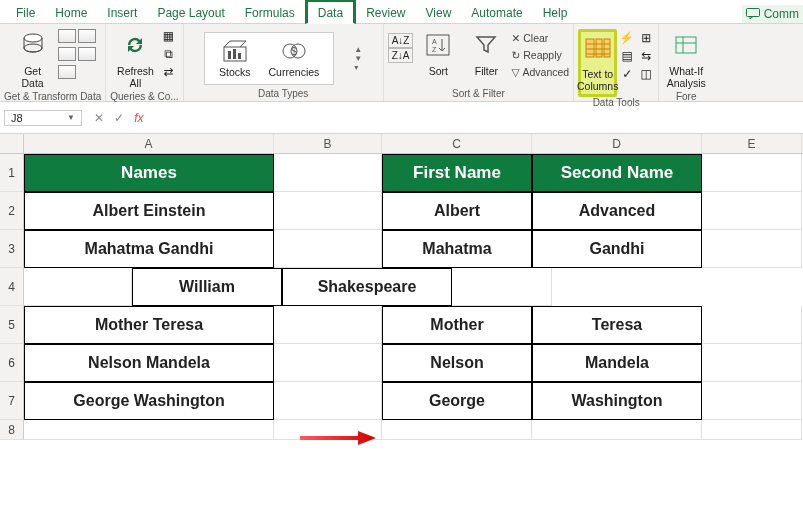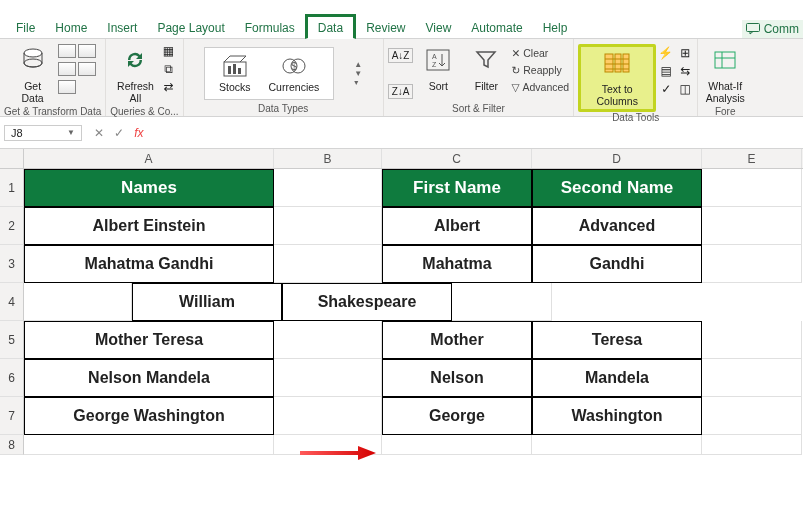--- a/index.html
+++ b/index.html
@@ -1,19 +1,19 @@
 <!DOCTYPE html>
 <html><head>
 <meta charset="utf-8">
 <style>
   * { box-sizing: border-box; margin: 0; padding: 0; font-family: 'Segoe UI', Arial, sans-serif; }
   body { background: #fff; width: 803px; height: 509px; overflow: hidden; position: relative; font-size: 12px; color: #222; }
 
   
-  .tabs { display: flex; align-items: flex-end; height: 39px; border-bottom: 1px solid #d4d4d4; background: #fff; padding-left: 6px; }
+  .tabs { display: flex; align-items: flex-end; height: 24px; border-bottom: 1px solid #d4d4d4; background: #fff; padding-left: 6px; }
   .tab { padding: 4px 10px 3px; font-size: 12px; color: #217346; cursor: pointer; }
   .tab.active { background: #fff; border: 3px solid #1a7a3a; border-bottom: 1px solid #fff; margin-bottom: -1px; font-weight: 400; }
   .comments-btn { margin-left: auto; display: flex; align-items: center; gap: 4px; padding: 2px 4px; background: #eaf5ec; color: #217346; font-size: 12px; }
 
   
   .ribbon { display: flex; height: 78px; background: #f3f2f1; border-bottom: 1px solid #d4d4d4; }
   .group { display: flex; flex-direction: column; align-items: center; border-right: 1px solid #e1dfdd; padding: 2px 4px 0; }
   .group-label { font-size: 10px; color: #555; margin-top: auto; padding-bottom: 2px; white-space: nowrap; }
   .group-body { display: flex; align-items: flex-start; gap: 2px; flex: 1; padding-top: 3px; }
   .vbtn { display: flex; flex-direction: column; align-items: center; justify-content: flex-start; width: 46px; padding: 2px 2px; cursor: pointer; font-size: 10.5px; text-align: center; gap: 6px; }
@@ -161,21 +161,21 @@
         <span style="font-size:8px;color:#666;">▲</span>
         <span style="font-size:8px;color:#666;">▼</span>
         <span style="font-size:8px;color:#666;">▾</span>
       </div>
     </div>
     <div class="group-label">Data Types</div>
   </div>
 
   <div class="group">
     <div class="group-body">
-      <div class="stack" style="gap:21px;padding-top:4px;justify-content:center;">
+      <div class="stack" style="gap:0;padding-top:4px;justify-content:center;">
         <div style="font-size:10px;border:1px solid #bbb;padding:1px 3px;">A↓Z</div>
         <div style="font-size:10px;border:1px solid #bbb;padding:1px 3px;">Z↓A</div>
       </div>
       <div class="vbtn">
         <span class="ico">
           <svg width="26" height="24" viewBox="0 0 26 24">
               <rect x="2" y="2" width="22" height="20" fill="none" stroke="#555"></rect>
               <text x="7" y="11" font-size="7" fill="#555">A</text>
               <text x="7" y="19" font-size="7" fill="#555">Z</text>
               <path d="M17 6v12m-3-3l3 3 3-3" stroke="#555" fill="none"></path>
@@ -204,21 +204,21 @@
             <span>▽</span>
             <span>Advanced</span>
           </div>
       </div>
     </div>
     <div class="group-label">Sort &amp; Filter</div>
   </div>
 
   <div class="group">
     <div class="group-body">
-      <div class="vbtn highlight" style="width:78px;">
+      <div class="vbtn highlight" style="width:39px;">
         <span class="ico">
           <svg width="28" height="24" viewBox="0 0 28 24">
               <rect x="2" y="3" width="8" height="18" fill="#fc6" stroke="#b80"></rect>
               <rect x="12" y="3" width="6" height="18" fill="#fc6" stroke="#b80"></rect>
               <rect x="20" y="3" width="6" height="18" fill="#fc6" stroke="#b80"></rect>
               <line x1="2" y1="8" x2="26" y2="8" stroke="#b80"></line>
               <line x1="2" y1="13" x2="26" y2="13" stroke="#b80"></line>
               <line x1="2" y1="18" x2="26" y2="18" stroke="#b80"></line>
             </svg>
         </span>

